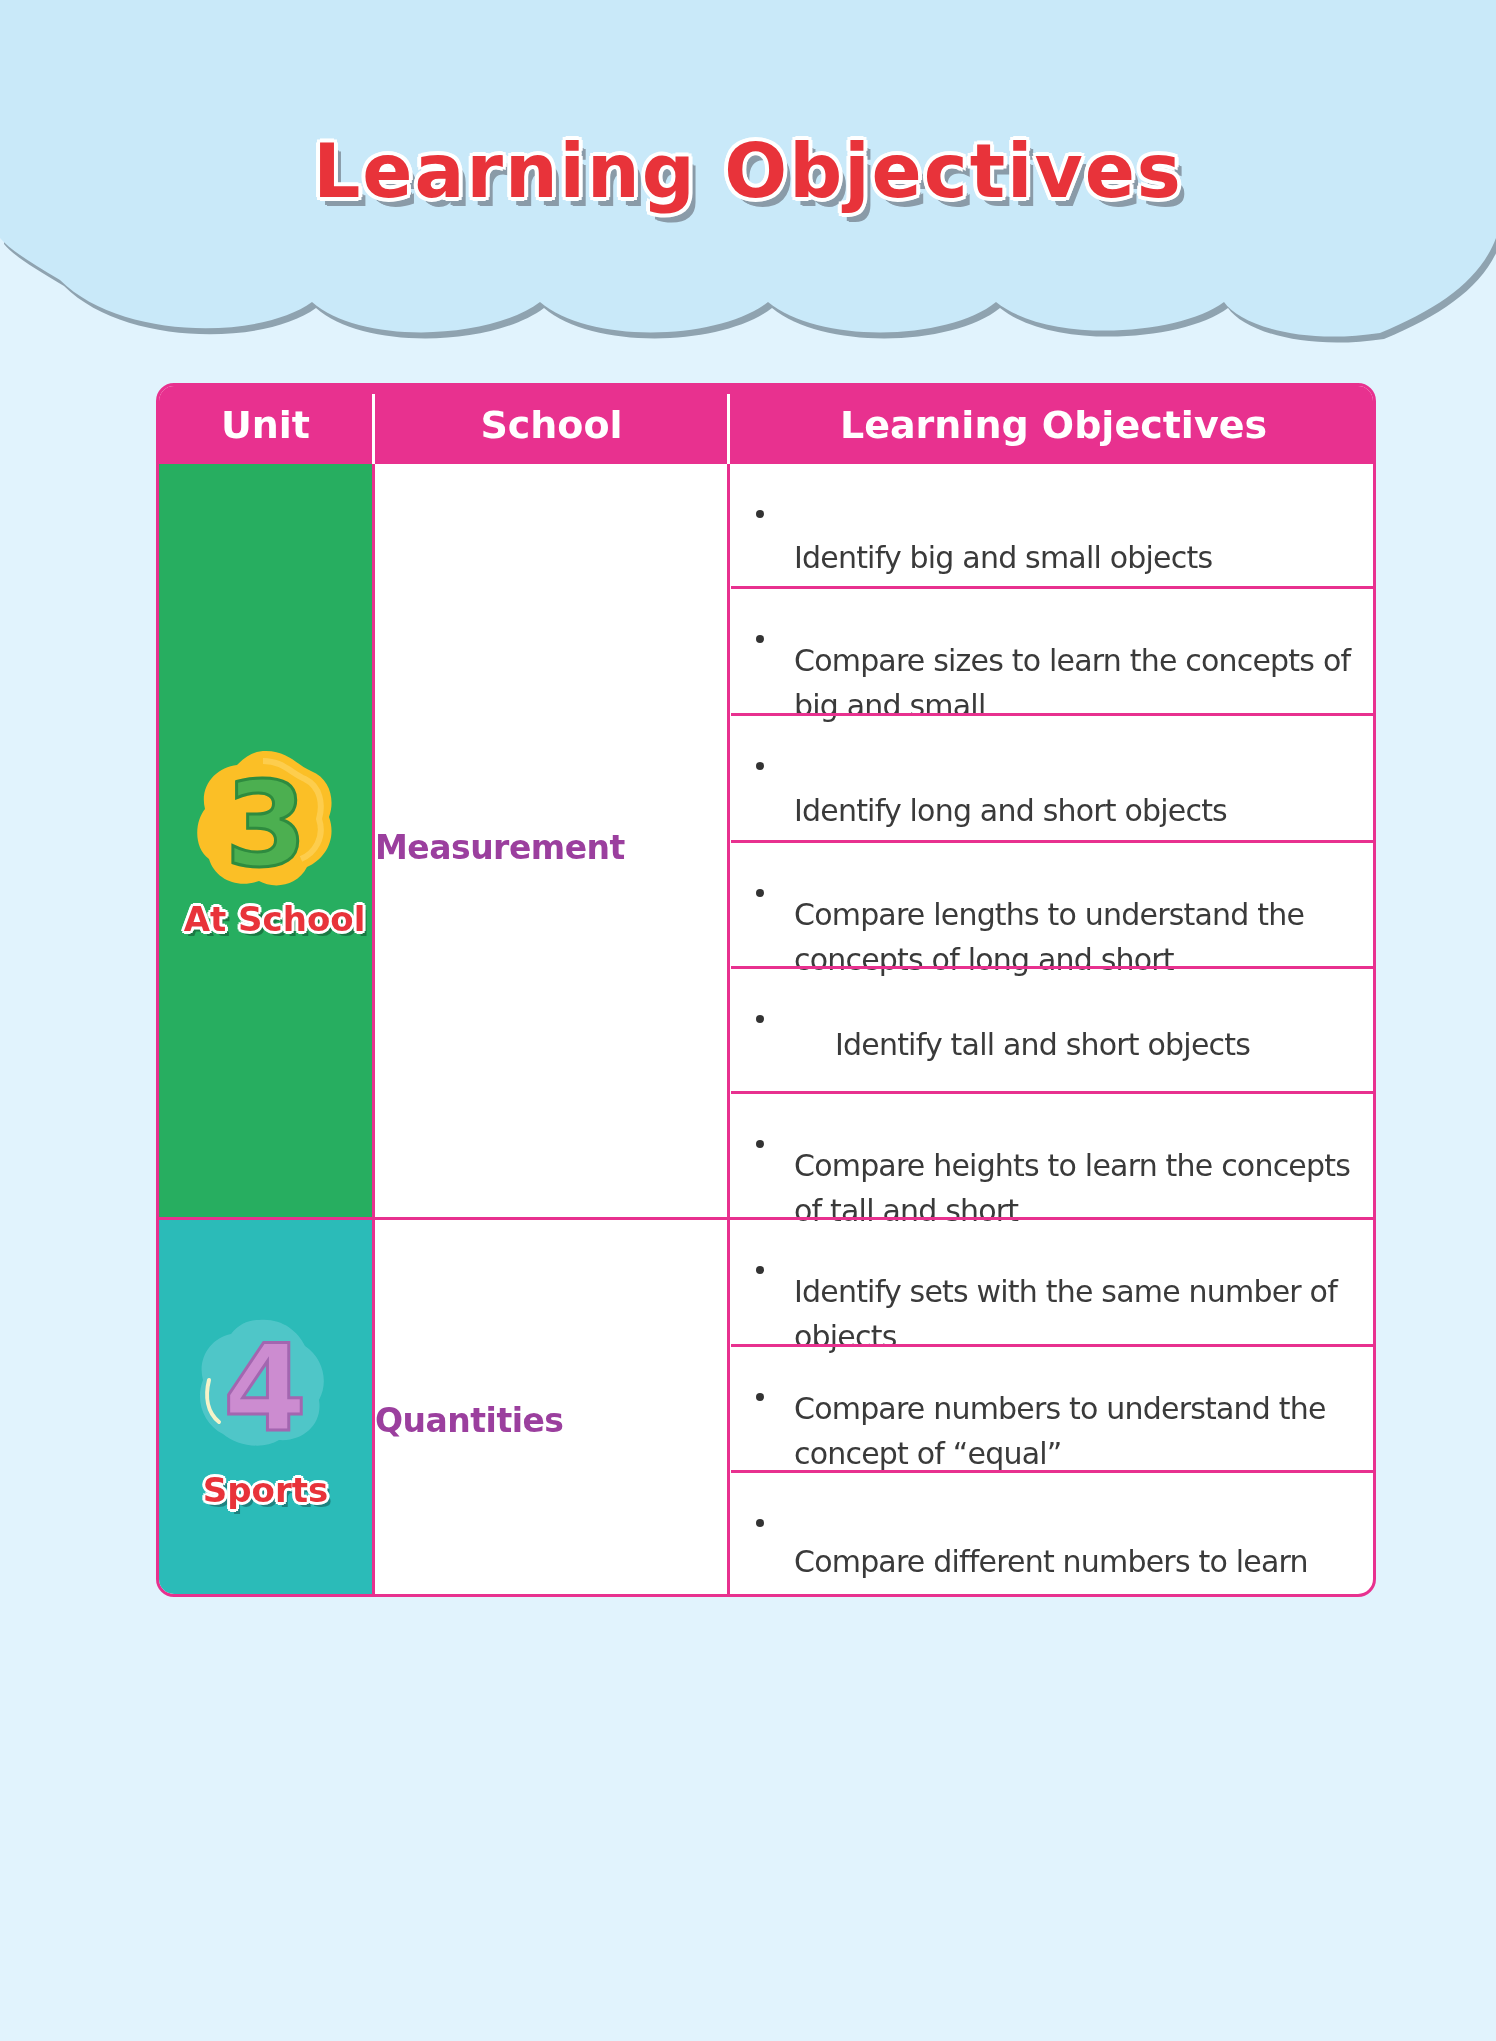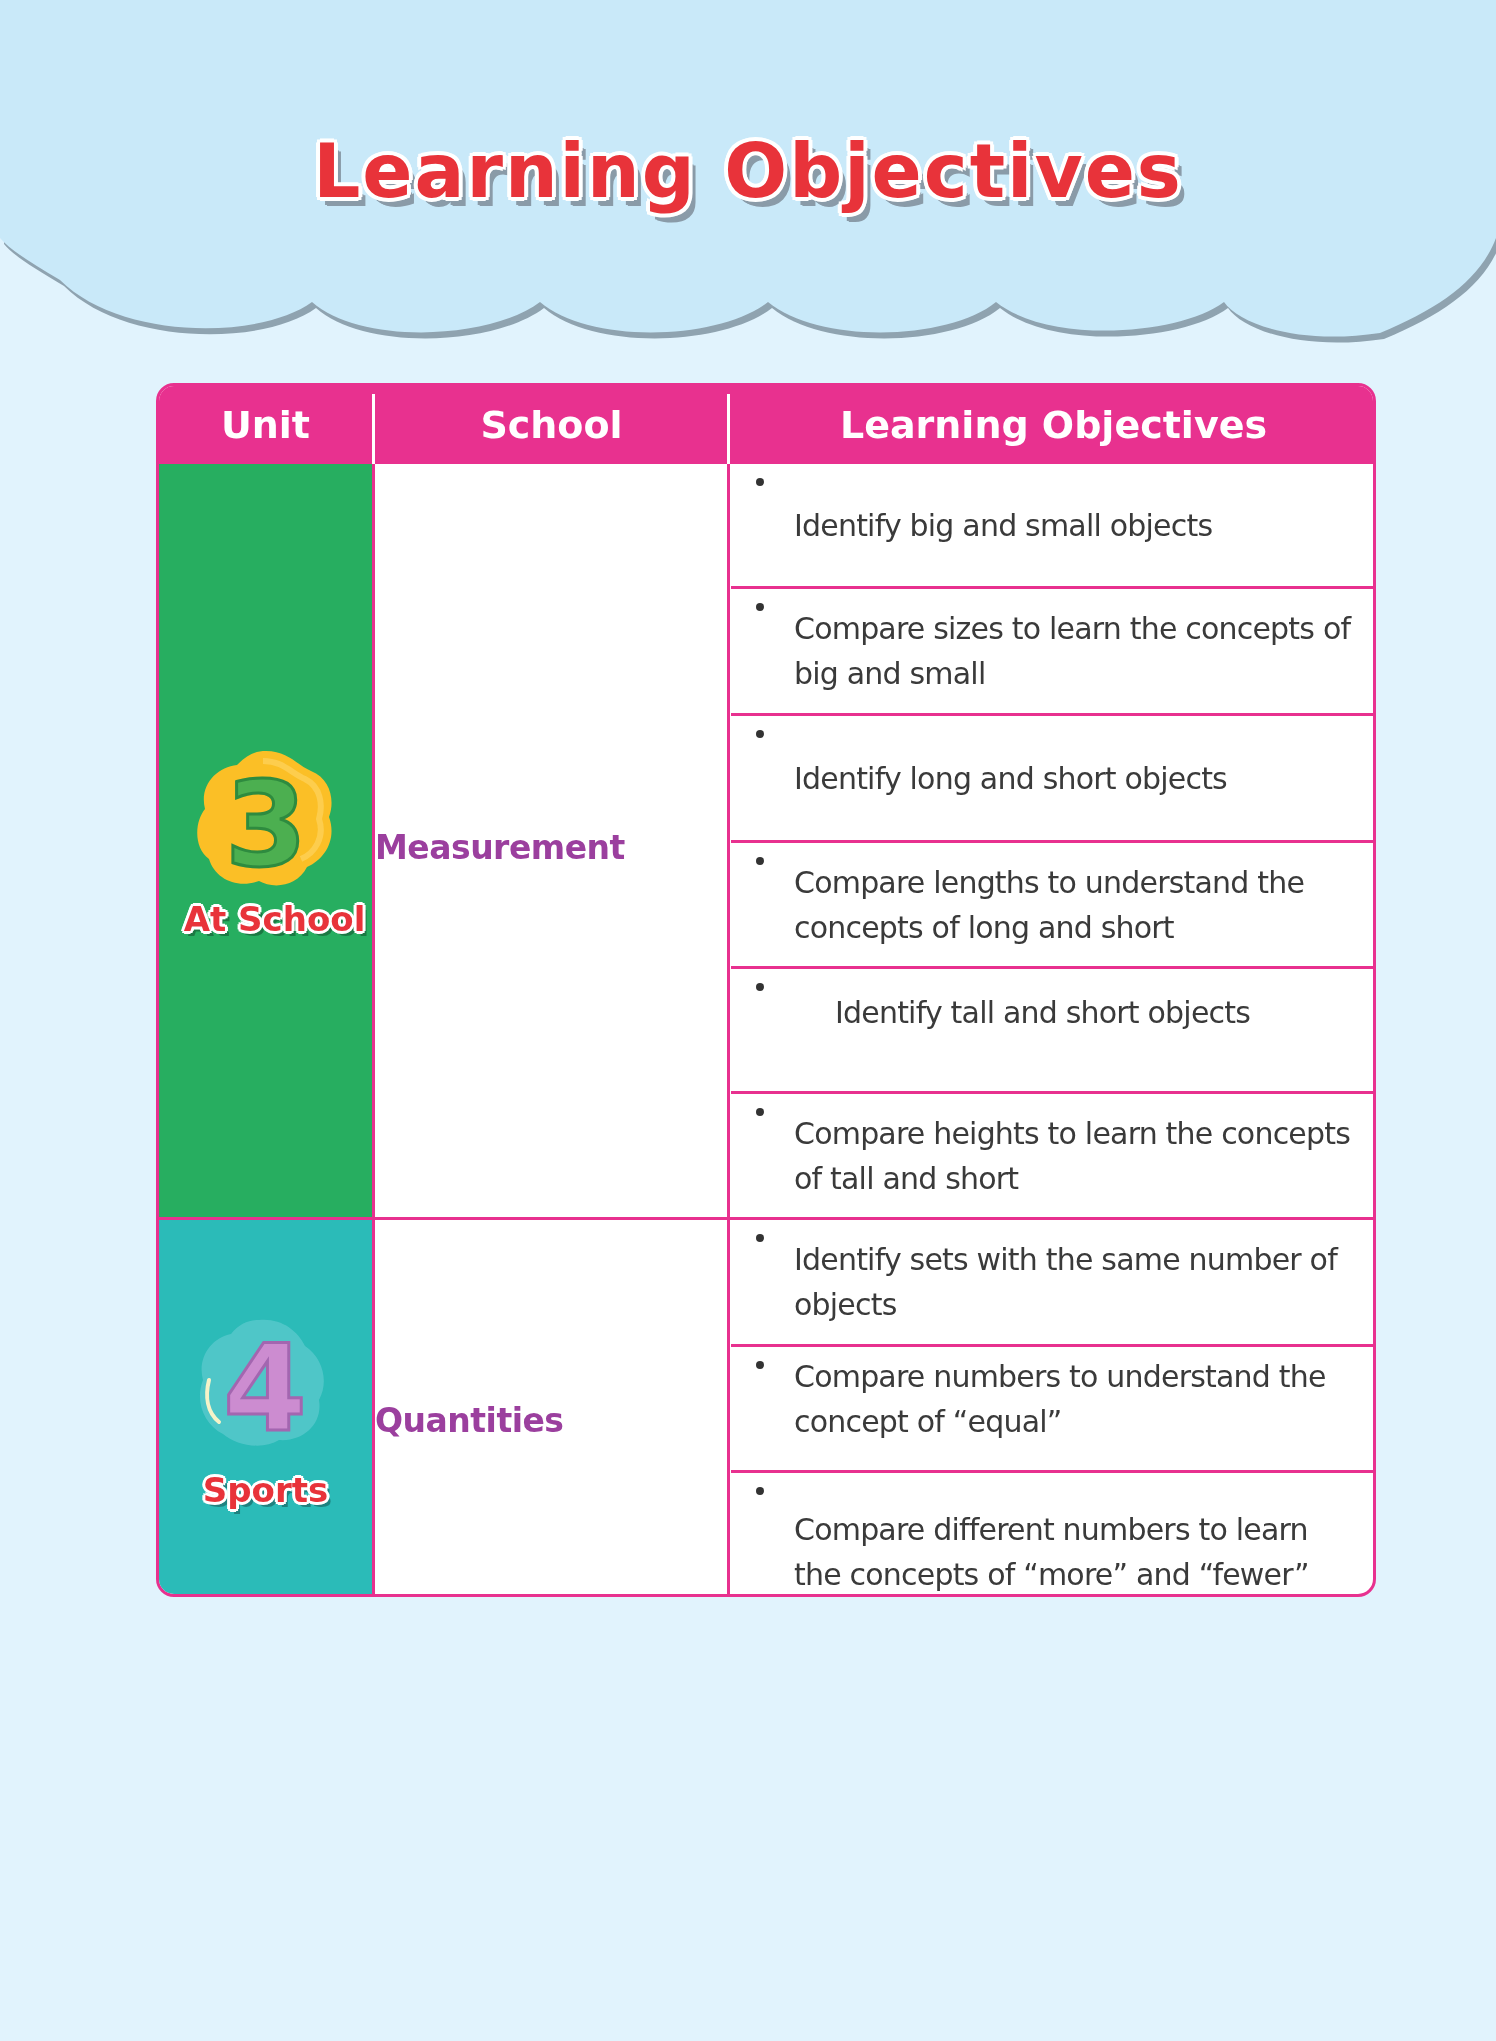--- a/index.html
+++ b/index.html
@@ -41,21 +41,21 @@
   .vline { position: absolute; width: 3px; background: #e8318f; }
   .hline { position: absolute; height: 3px; background: #e8318f; }
   .topic {
     position: absolute; left: 216px; width: 353px; text-align: left;
     color: #9b3f9e; font-weight: bold; font-size: 33px; letter-spacing: -0.5px;
     font-family: "DejaVu Sans", sans-serif;
   }
   .obj {
     position: absolute; left: 572px; width: 645px;
     display: flex; align-items: center; box-sizing: border-box;
-    padding-left: 25px; padding-right: 16px;
+    padding-left: 25px; padding-right: 16px; margin-top: 32px;
   }
   .bullet { width: 8px; height: 8px; border-radius: 50%; background: #333; flex: none; margin-right: 30px; align-self: flex-start; margin-top: 14px; }
   .obj-text { font-size: 30px; line-height: 45px; color: #3a3a3a; font-family: "DejaVu Sans", sans-serif; font-weight: normal; letter-spacing: -0.8px; }
   .badge { position: absolute; }
   .badge-label {
     position: absolute; left: 0; width: 213px; text-align: center;
     font-family: "DejaVu Sans", sans-serif; font-weight: bold; font-size: 34px;
     color: #e8333a;
     text-shadow:
       -2px -2px 0 #fff, 2px -2px 0 #fff, -2px 2px 0 #fff, 2px 2px 0 #fff,

